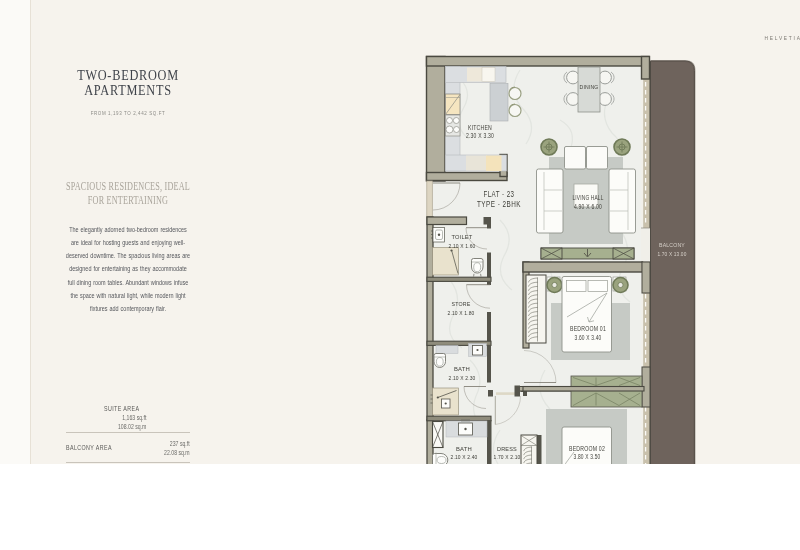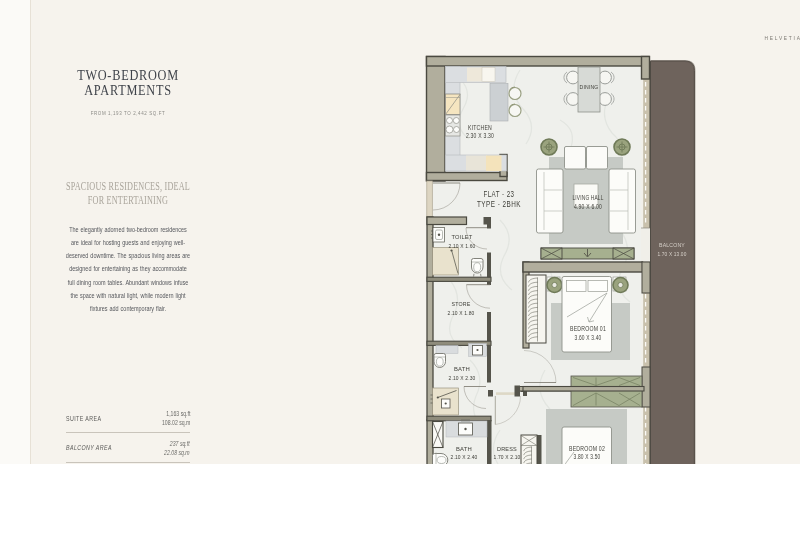--- a/index.html
+++ b/index.html
@@ -18,28 +18,28 @@
   <div class="abs" style="left:28px;top:68px;width:200px;text-align:center;font-family:'Liberation Serif',serif;font-size:15px;line-height:14.6px;letter-spacing:0.9px;color:#3f434a;transform:scaleX(0.82);">TWO-BEDROOM<br>APARTMENTS</div>
 
   <div class="abs" style="left:28px;top:110px;width:200px;text-align:center;font-size:5.2px;letter-spacing:0.7px;color:#8b8a86;transform:scaleX(0.86);">FROM 1,193 TO 2,442 SQ.FT</div>
 
   <div class="abs" style="left:28px;top:179px;width:200px;text-align:center;font-family:'Liberation Serif',serif;font-size:13px;line-height:14px;letter-spacing:0.3px;color:#a9a49b;transform:scaleX(0.63);">SPACIOUS RESIDENCES, IDEAL<br>FOR ENTERTAINING</div>
 
   <div class="abs" style="left:28px;top:222.5px;width:200px;text-align:center;font-size:7.5px;line-height:13.3px;word-spacing:0.6px;color:#56585d;transform:scaleX(0.73);white-space:nowrap;">The elegantly adorned two-bedroom residences<br>are ideal for hosting guests and enjoying well-<br>deserved downtime. The spacious living areas are<br>designed for entertaining as they accommodate<br>full dining room tables. Abundant windows infuse<br>the space with natural light, while modern light<br>fixtures add contemporary flair.</div>
 
   <div class="abs" style="left:66px;top:404px;width:124px;color:#5a5a58;">
 
-    <div style="display:flex;justify-content:space-between;align-items:center;height:28px;">
+    <div style="display:flex;align-items:center;height:28px;flex-direction:column;">
       <div style="font-size:7.3px;letter-spacing:0.55px;transform:scaleX(0.73);transform-origin:left center;">SUITE AREA</div>
       <div style="font-size:6.8px;text-align:right;line-height:9px;color:#6b6b68;transform:scaleX(0.76);transform-origin:right center;">1,163 sq.ft<br>108.02 sq.m</div>
     </div>
 
     <div style="border-top:1px solid #c9c4bb;"></div>
 
-    <div style="display:flex;justify-content:space-between;align-items:center;height:29px;font-style:italic;">
+    <div style="display:flex;justify-content:space-between;align-items:center;height:29px;">
       <div style="font-size:7.3px;letter-spacing:0.55px;transform:scaleX(0.73);transform-origin:left center;">BALCONY AREA</div>
       <div style="font-size:6.8px;text-align:right;line-height:9px;color:#6b6b68;transform:scaleX(0.76);transform-origin:right center;">237 sq.ft<br>22.08 sq.m</div>
     </div>
 
     <div style="border-top:1px solid #c9c4bb;"></div>
 
     <div style="display:flex;justify-content:space-between;align-items:center;height:30px;flex-direction:column;">
       <div style="font-size:7.3px;letter-spacing:0.55px;transform:scaleX(0.73);transform-origin:left center;">TOTAL AREA</div>
       <div style="font-size:6.8px;text-align:right;line-height:9px;color:#6b6b68;transform:scaleX(0.76);transform-origin:right center;">1400 sq.ft<br>130.10 sq.m</div>
     </div>

